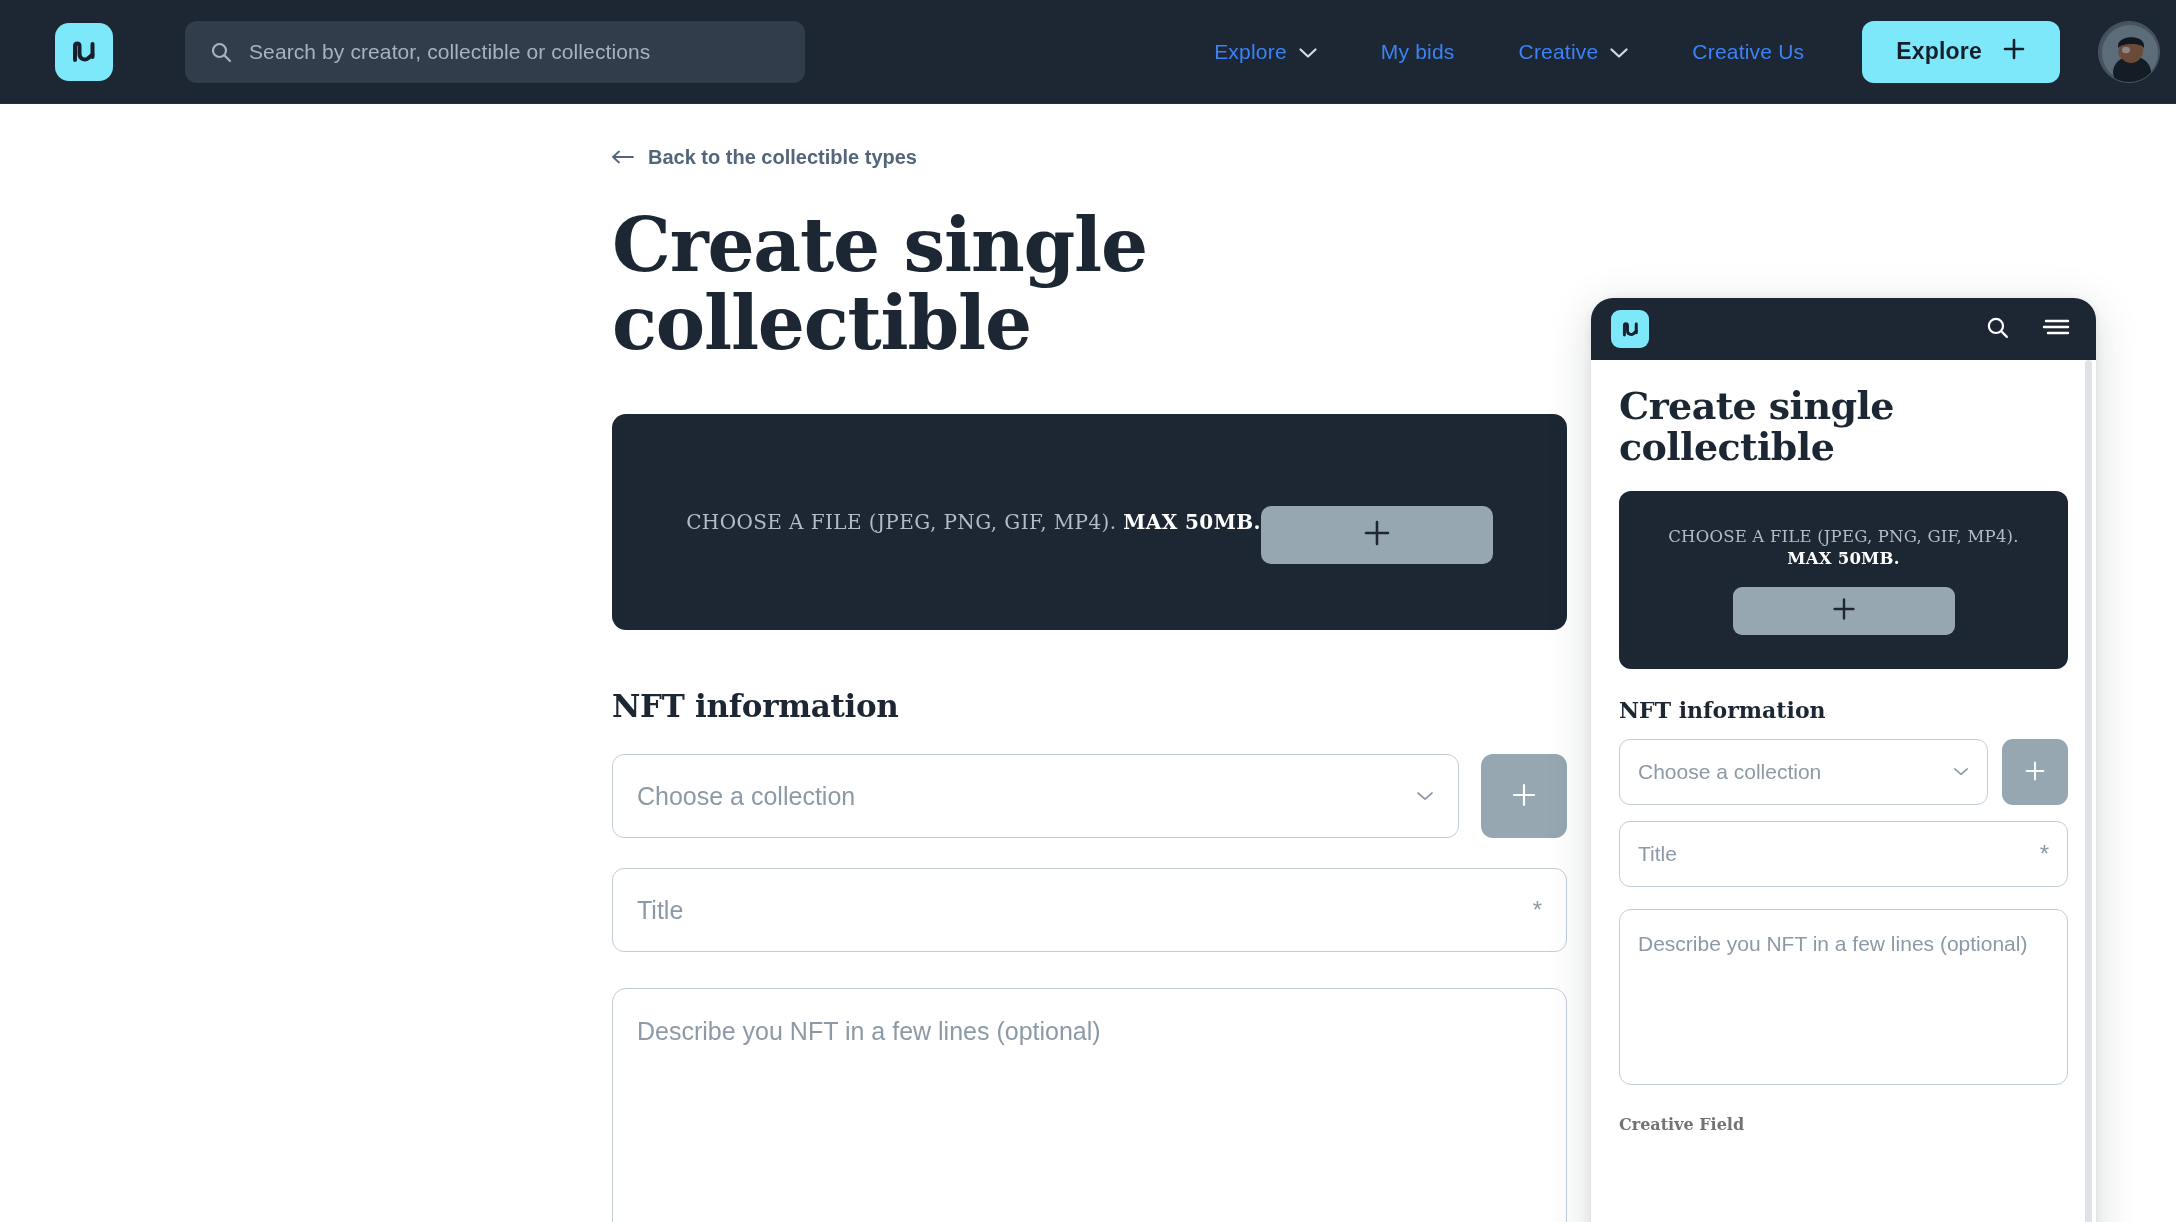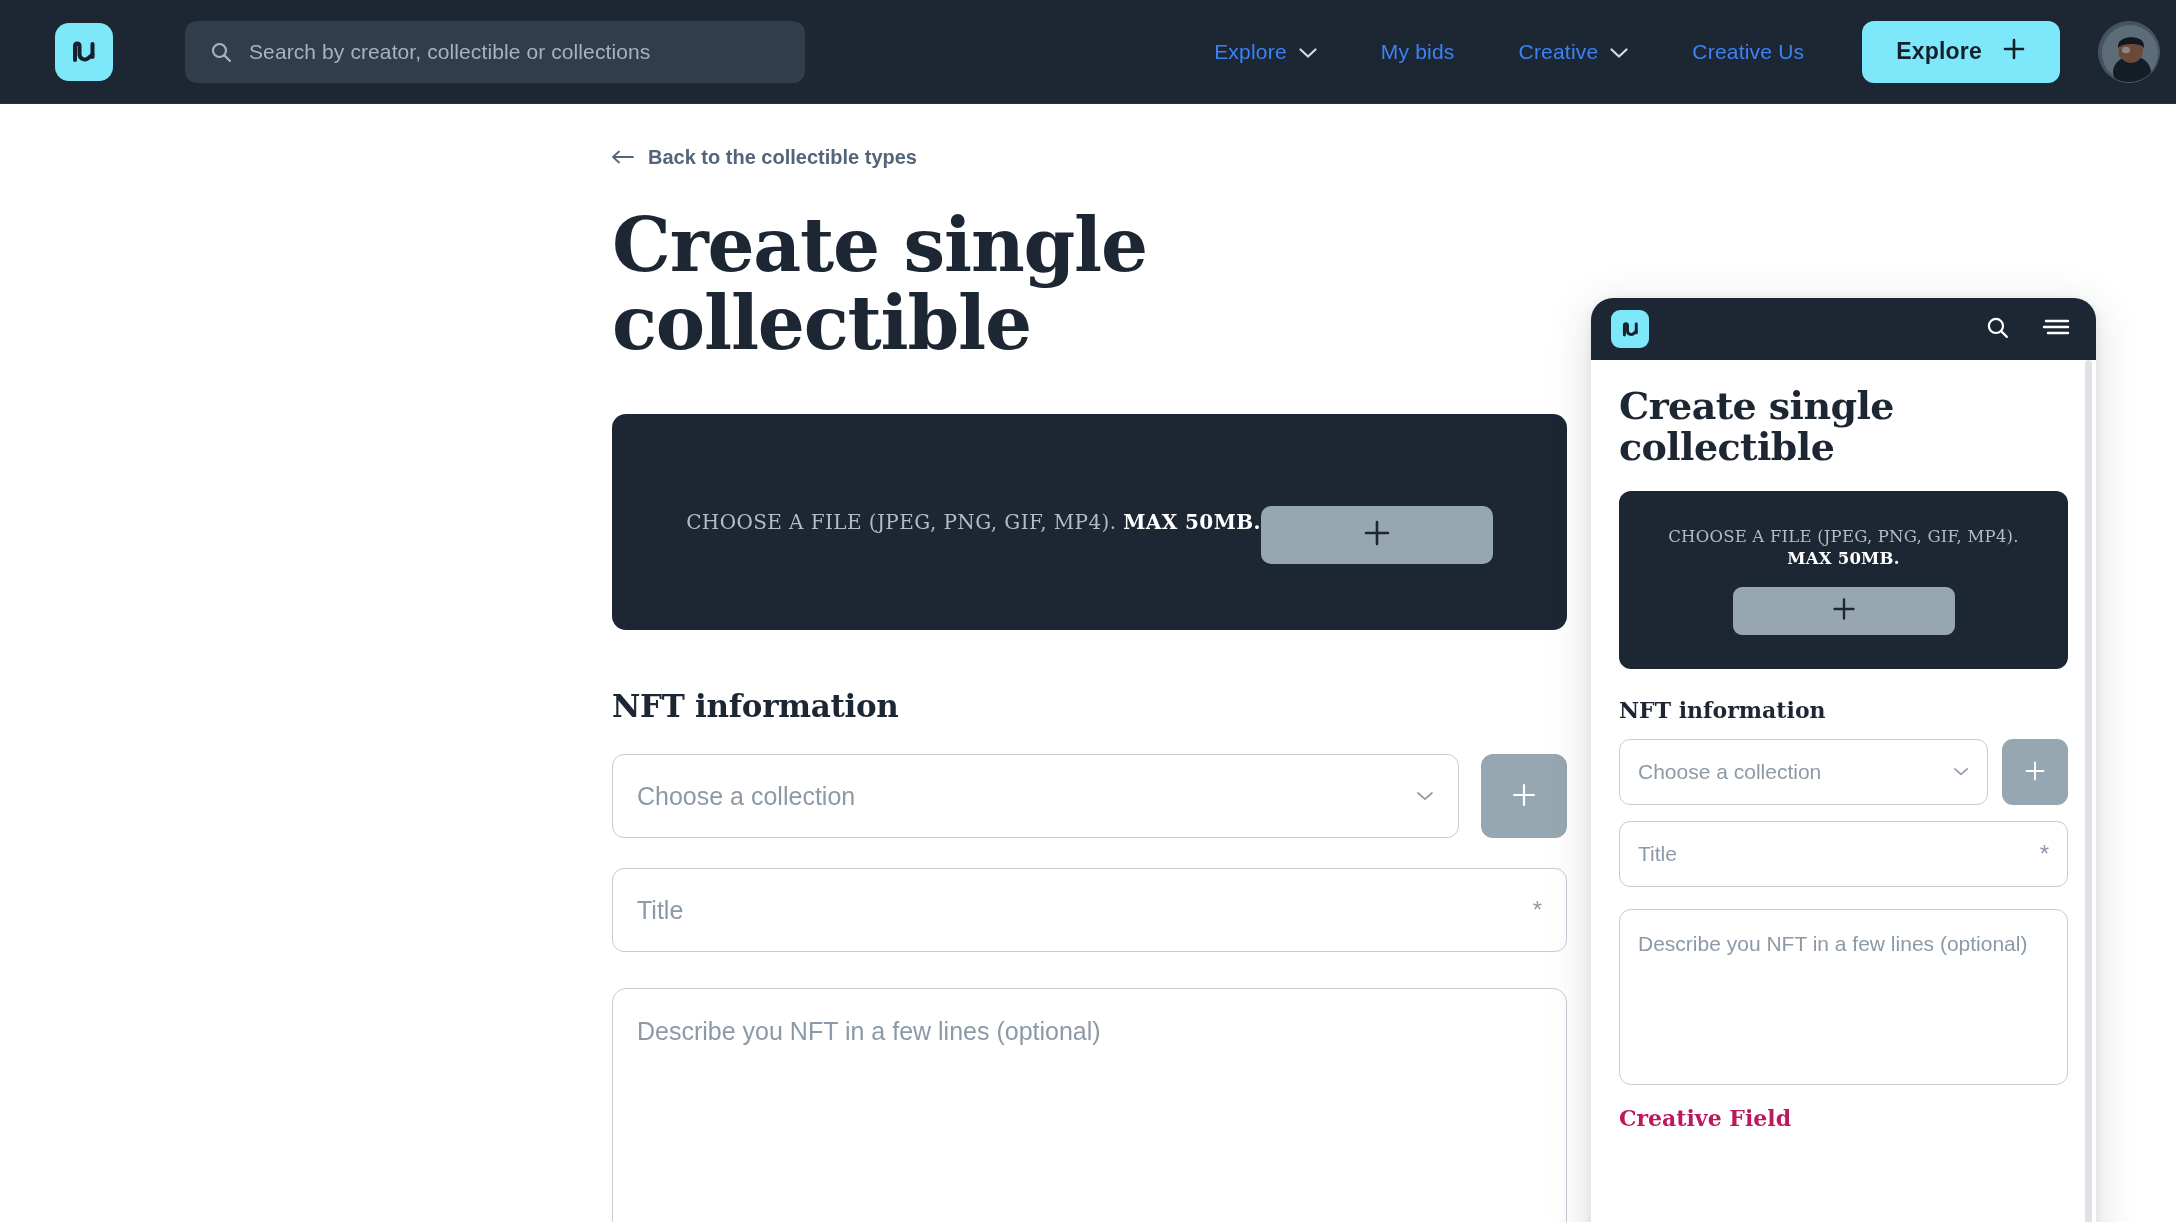--- a/index.html
+++ b/index.html
@@ -364,23 +364,23 @@
     height: 176px;
     border: 1px solid #c3cdd6;
     border-radius: 12px;
     padding: 20px 18px;
     cursor: text;
   }
   .m-textarea .ph { color: #8c99a6; font-size: 21px; line-height: 1.38; }
   .m-creative {
     font-family: "DejaVu Serif", serif;
     font-weight: bold;
-    font-size: 22px;
-    color: #be185d;
-    margin-top: 20px;
+    font-size: 16px;
+    color: #737373;
+    margin-top: 30px;
   }
   .m-scrollbar {
     position: absolute;
     right: 4px;
     top: 62px;
     width: 7px;
     height: 955px;
     background: #dfe3e7;
     border-radius: 4px;
   }

